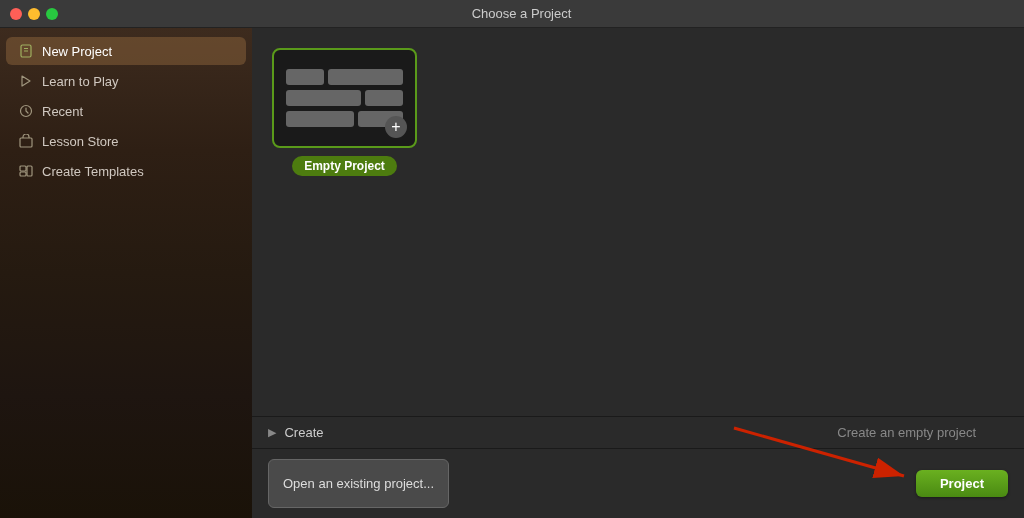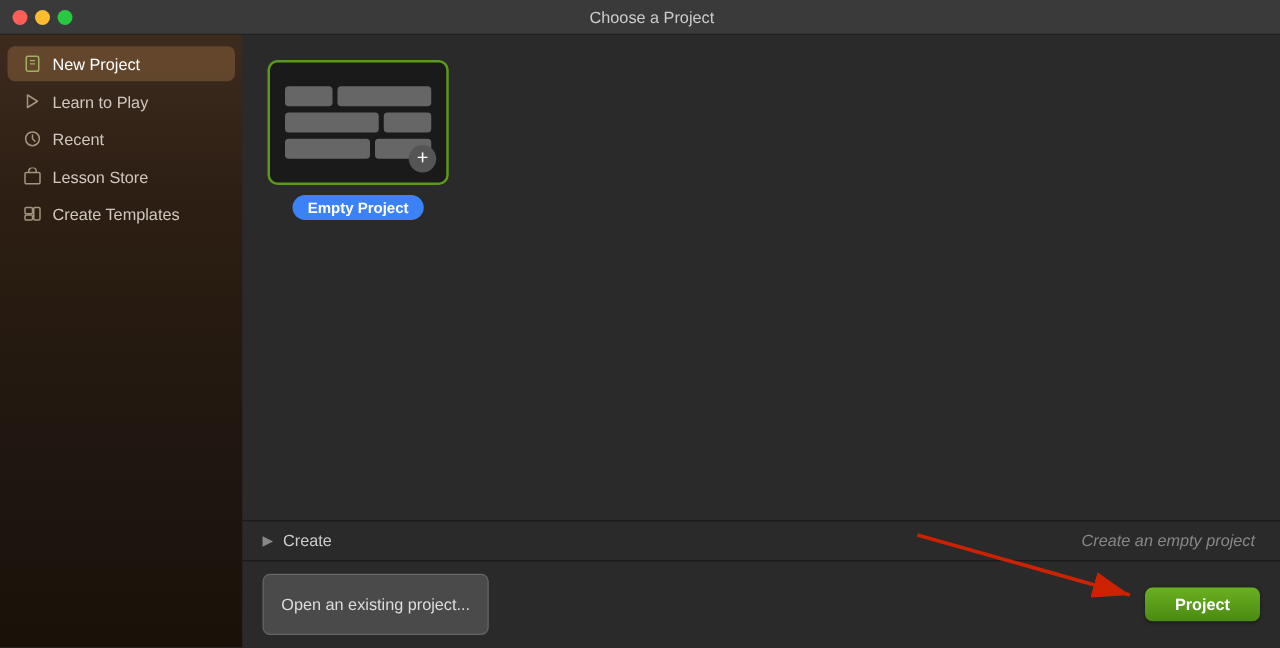--- a/index.html
+++ b/index.html
@@ -48,21 +48,21 @@
 
     
     .main-container {
       display: flex;
       flex: 1;
       overflow: hidden;
     }
 
     
     .sidebar {
-      width: 194px;
+      width: 252px;
       background: linear-gradient(to bottom, #3d2b1e, #2e1f14, #251a10, #1e1510, #1a1208);
       display: flex;
       flex-direction: column;
       padding-top: 8px;
       flex-shrink: 0;
     }
     .sidebar-item {
       display: flex;
       align-items: center;
       padding: 6px 12px;
@@ -147,21 +147,21 @@
       background: #555;
       border-radius: 50%;
       display: flex;
       align-items: center;
       justify-content: center;
       color: #fff;
       font-size: 16px;
       font-weight: 300;
     }
     .project-card-label {
-      background: #3b82f6;
+      background: #4d7c0f;
       color: #fff;
       font-size: 12px;
       font-weight: 600;
       padding: 3px 12px;
       border-radius: 10px;
       text-align: center;
     }
 
     
     .footer {
@@ -181,22 +181,21 @@
       font-size: 11px;
     }
     .details-label {
       color: #ccc;
       font-size: 13px;
     }
     .details-description {
       color: #888;
       font-size: 13px;
       margin-left: auto;
-      margin-right: 4px;
-      font-style: italic;
+      margin-right: 32px;
     }
     .footer-actions {
       padding: 10px 16px;
       display: flex;
       align-items: center;
       justify-content: space-between;
     }
     .open-existing-btn {
       background: #4a4a4a;
       color: #ddd;

